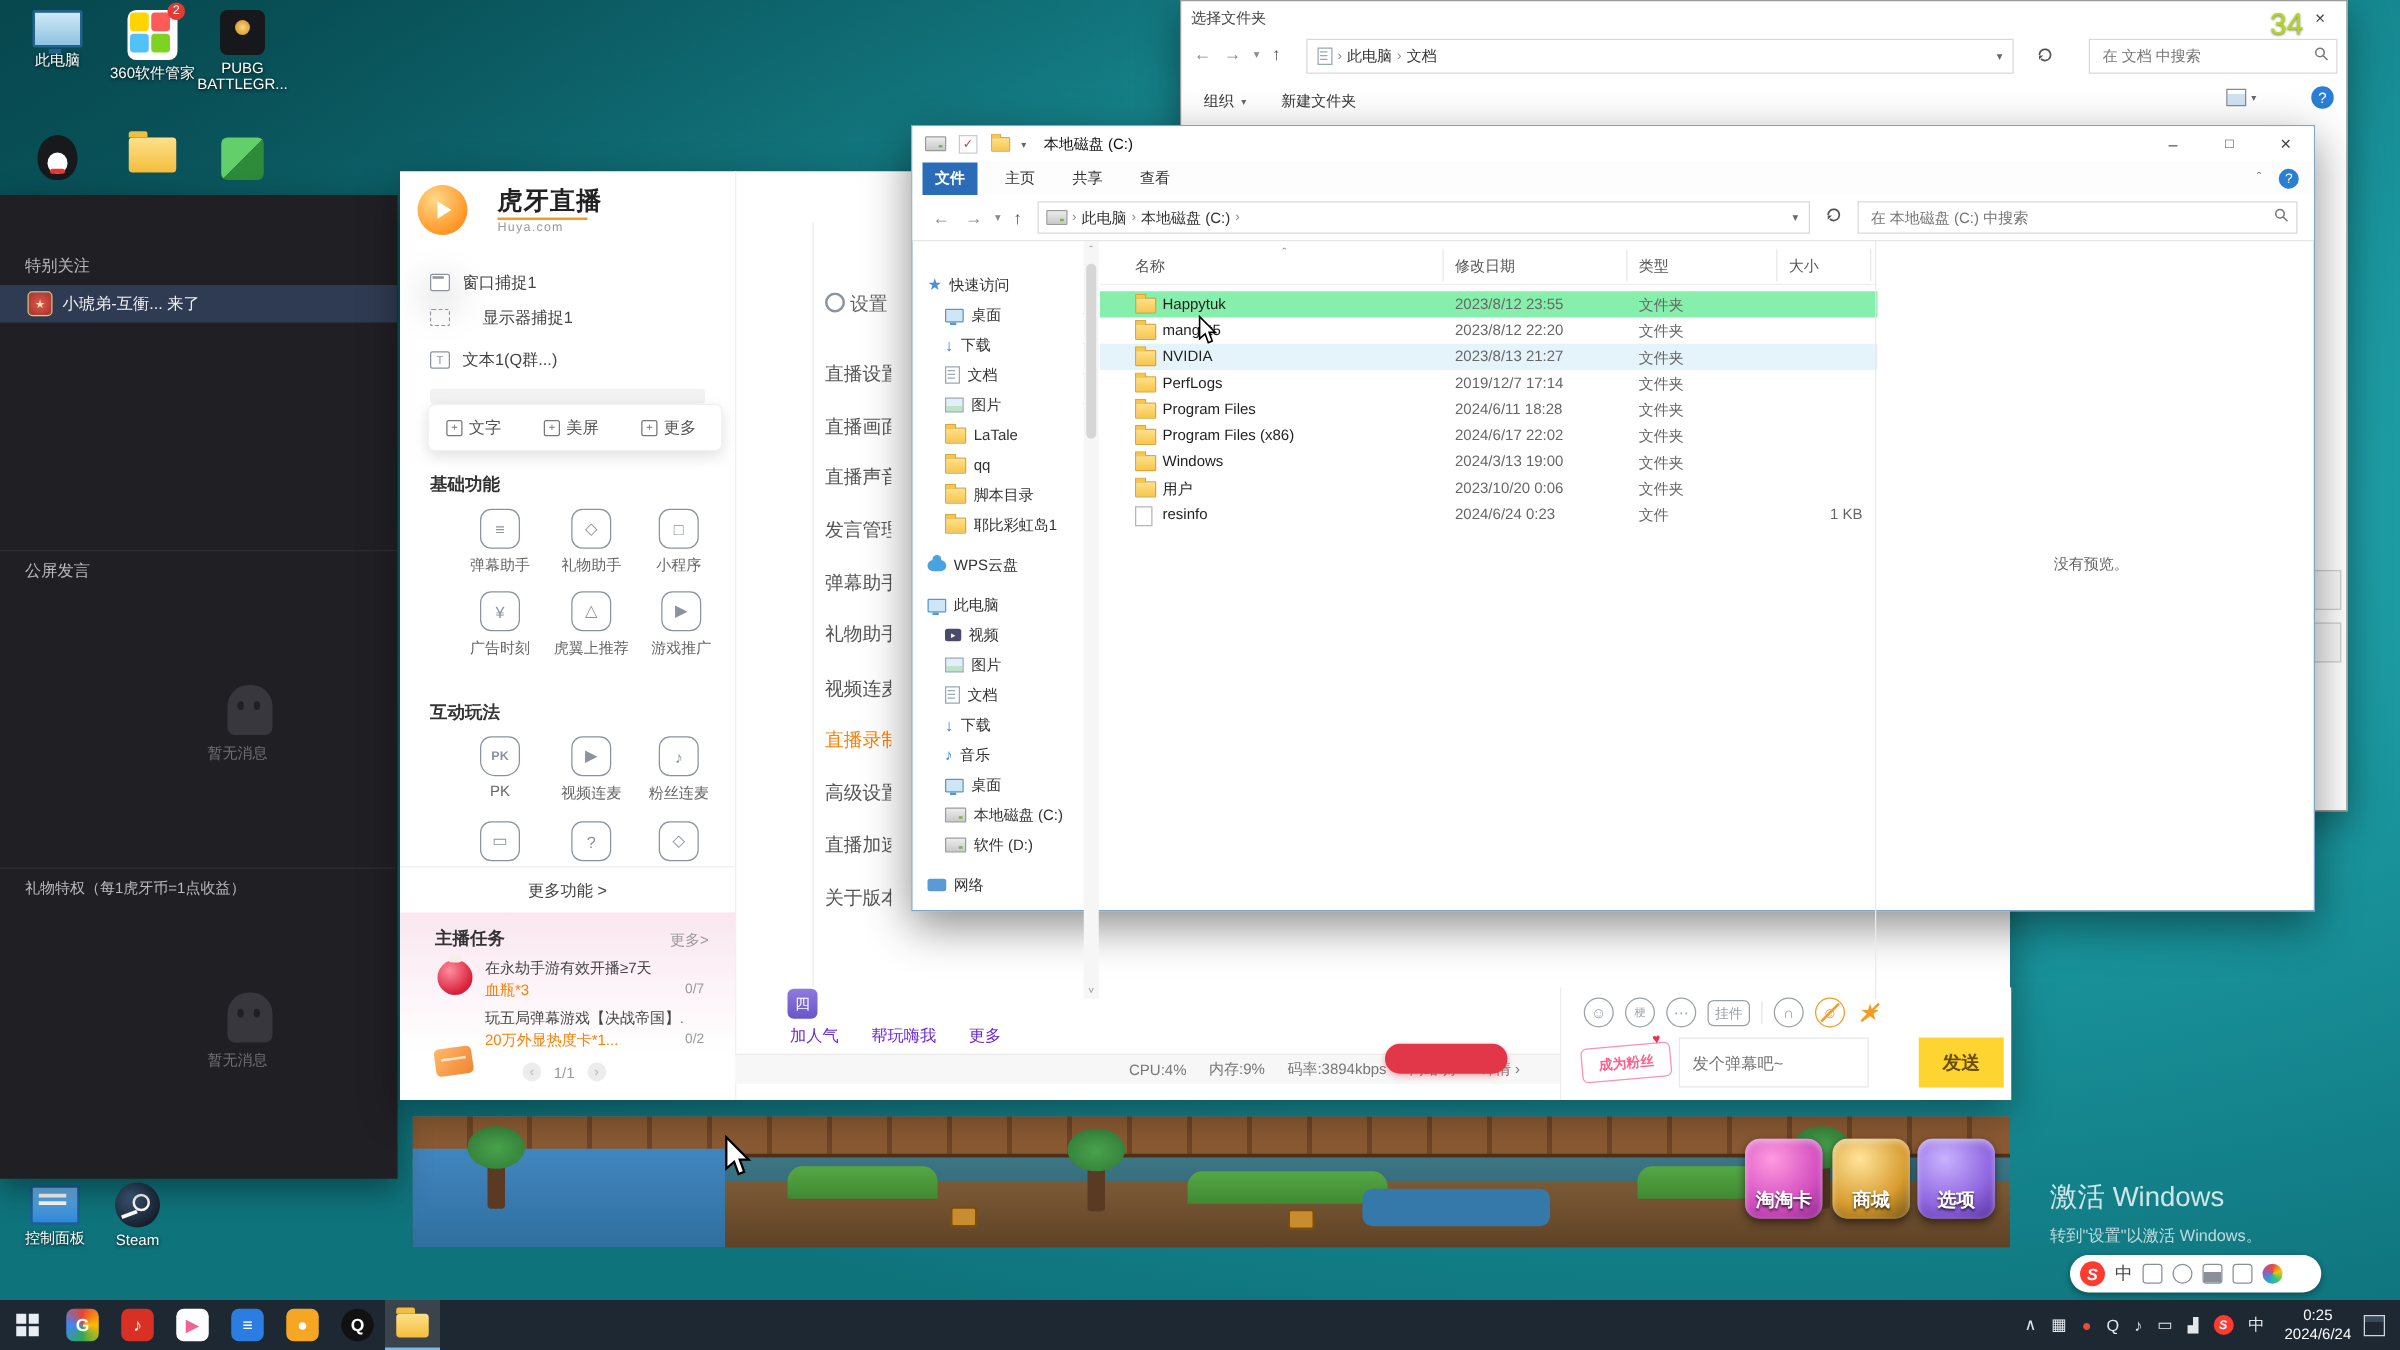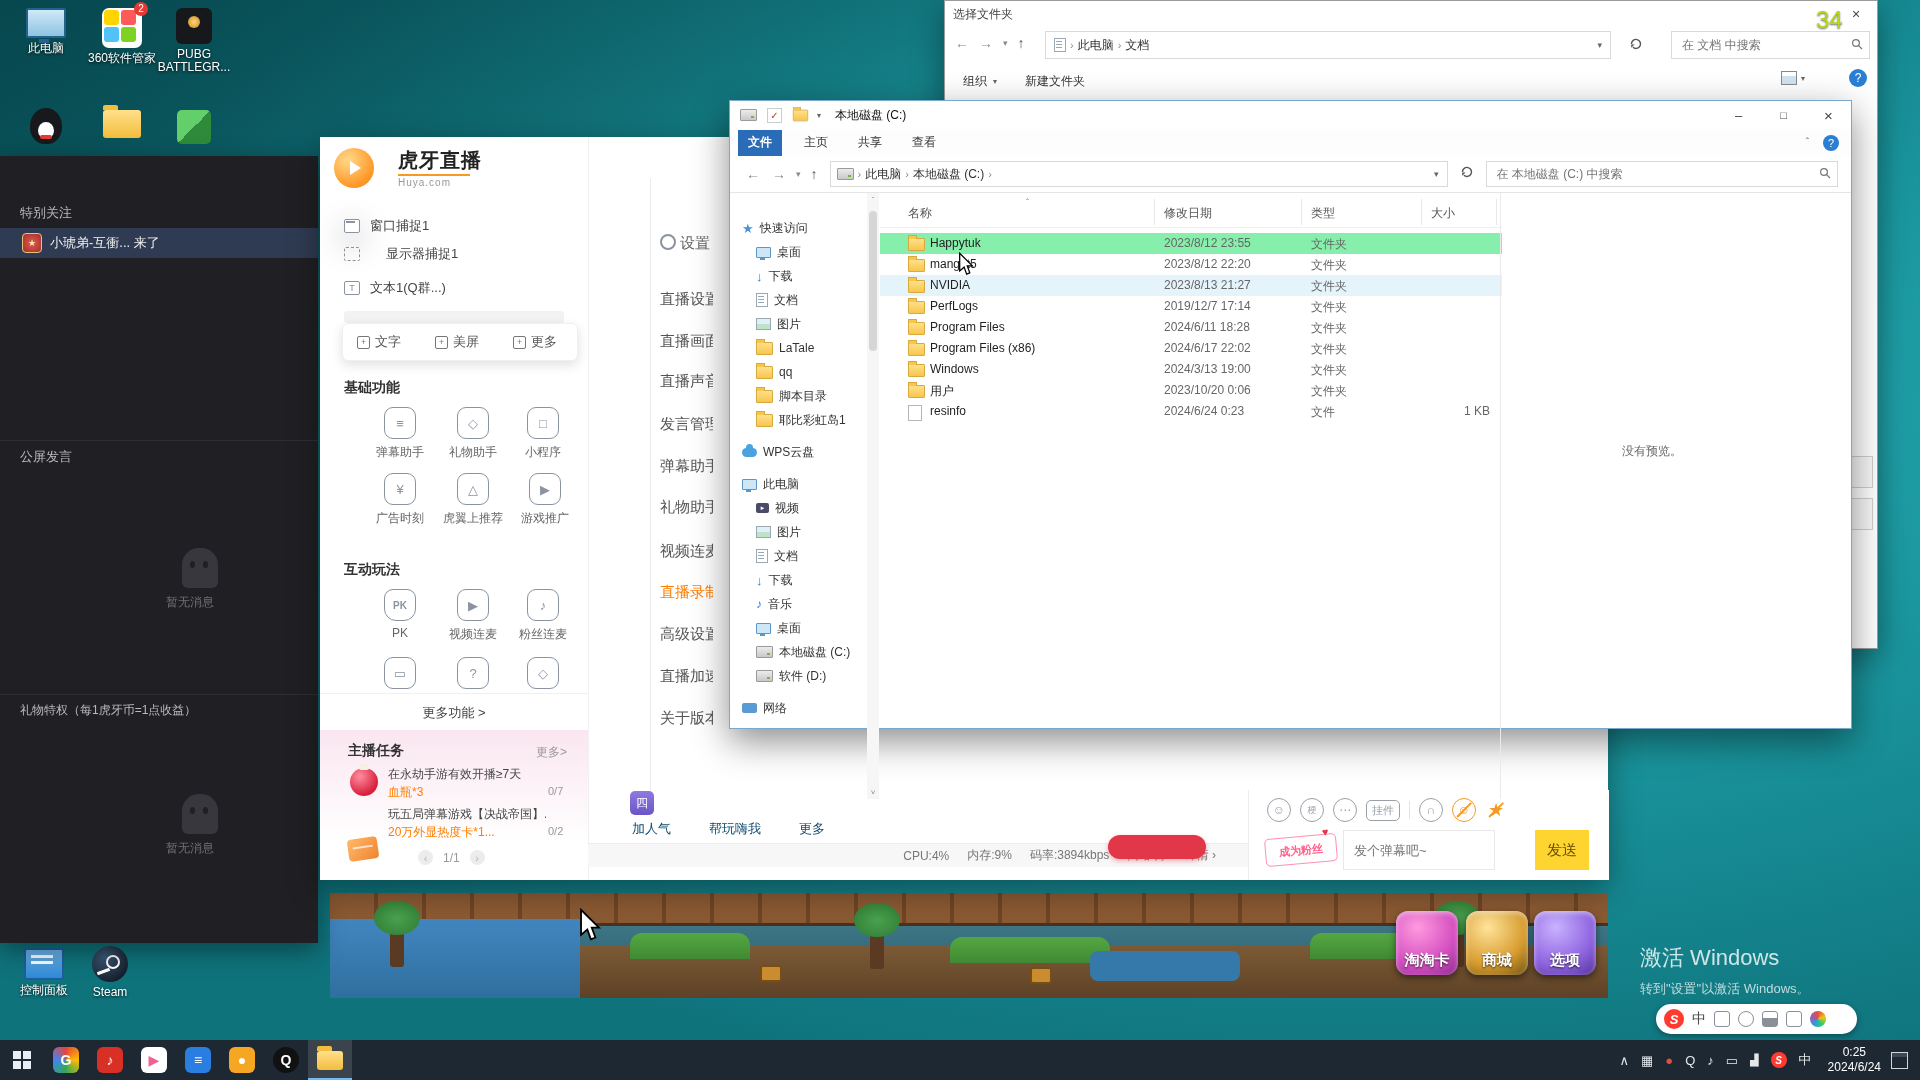--- a/index.html
+++ b/index.html
@@ -347,21 +347,21 @@
       <div class="setitem" style="top:279px">弹幕助手</div>
       <div class="setitem" style="top:320px">礼物助手</div>
       <div class="setitem" style="top:364px">视频连麦</div>
       <div class="setitem" style="top:405px;color:#ff7e00">直播录制</div>
       <div class="setitem" style="top:447px">高级设置</div>
       <div class="setitem" style="top:489px">直播加速</div>
       <div class="setitem" style="top:531px">关于版本</div>
     </div>
 
     <div class="abs" style="left:310px;top:654px;width:24px;height:24px;border-radius:5px;background:linear-gradient(#8f7ae0,#6a55c8);color:#fff;font-size:12px;text-align:center;line-height:24px">四</div>
-    <div class="abs flex" style="left:312px;top:683px;gap:38px;font-size:13px;color:#0c4a6e">
+    <div class="abs flex" style="left:312px;top:683px;gap:26px;font-size:13px;color:#6d28d9">
       <span>加人气</span>
       <span>帮玩嗨我</span>
       <span>更多</span>
     </div>
     <div class="abs flex" style="left:268px;top:706px;width:660px;height:24px;background:#f7f7f7;border-top:1px solid #ececec;justify-content:flex-end;gap:18px;padding-right:32px;box-sizing:border-box;font-size:12px;color:#777">
       <span>CPU:4%</span>
       <span>内存:9%</span>
       <span>码率:3894kbps</span>
       <span>网络:好</span>
       <span>详情 ›</span>
@@ -376,21 +376,21 @@
         <span style="border:1.5px solid #9aa0a8;border-radius:5px;color:#9aa0a8;font-size:11px;padding:2px 5px">挂件</span>
         <span style="width:1px;height:18px;background:#e3e3e3"></span>
         <span class="tool-circ">∩</span>
         <span class="tool-circ org slash">☺</span>
         <span class="tool-circ org slash" style="border:none;font-size:18px">★</span>
       </div>
       <div class="fanstamp" style="left:16px;top:46px">
           <span>成为粉丝</span>
         </div>
       <input class="abs" style="left: 94px; top: 40px; width: 152px; height: 40px; border: 1px solid rgb(232, 232, 232); box-sizing: border-box; padding: 0px 10px; font-size: 13px; color: rgb(68, 68, 68); outline: none;" placeholder="发个弹幕吧~">
-      <div class="abs flex" style="left:286px;top:40px;width:54px;height:40px;background:#fed530;justify-content:center;font-size:15px;font-weight:normal;color:#6b4e00">
+      <div class="abs flex" style="left:286px;top:40px;width:68px;height:40px;background:#fed530;justify-content:center;font-size:15px;font-weight:bold;color:#6b4e00">
           <span>发送</span>
         </div>
     </div>
   </div>
 
   <div class="dlg">
     <div class="abs" style="left:8px;top:5px;font-size:12px;color:#444">选择文件夹</div>
     <div class="abs flex" style="right:0;top:0;width:42px;height:26px;justify-content:center;font-size:14px;color:#444">×</div>
     <div class="abs flex" style="left:10px;top:34px;gap:10px">
       <span class="addr-ic">←</span>
@@ -637,21 +637,21 @@
     </div>
     <div class="frow" style="top:300px">
       <span class="cell" style="left:28px;top:4px;width:12px;height:14px;background:#fff;border:1px solid #b5b5b5"></span>
         <span class="cell" style="left:50px">resinfo</span>
       <span class="cell cd" style="left:284px">2024/6/24 0:23</span>
         <span class="cell cd" style="left:431px">文件</span>
       <span class="cell cd" style="left:540px;width:70px;text-align:right">1 KB</span>
     </div>
 
     <div class="abs" style="left:770px;top:92px;width:1px;height:606px;background:#eaeaea"></div>
-    <div class="abs" style="left:892px;top:342px;width:200px;text-align:left;font-size:12px;color:#666">没有预览。</div>
+    <div class="abs" style="left:843px;top:342px;width:200px;text-align:center;font-size:12px;color:#666">没有预览。</div>
 
   </div>
 
   <div class="sgbar">
     <span class="sgs">S</span>
     <span style="font-size:14px;color:#444">中</span>
     <span class="sg-ic"></span>
     <span class="sg-ic" style="border-radius:50%"></span>
     <span class="sg-ic" style="background:linear-gradient(#fff 40%,#8a9099 40%)"></span>
     <span class="sg-ic"></span>

